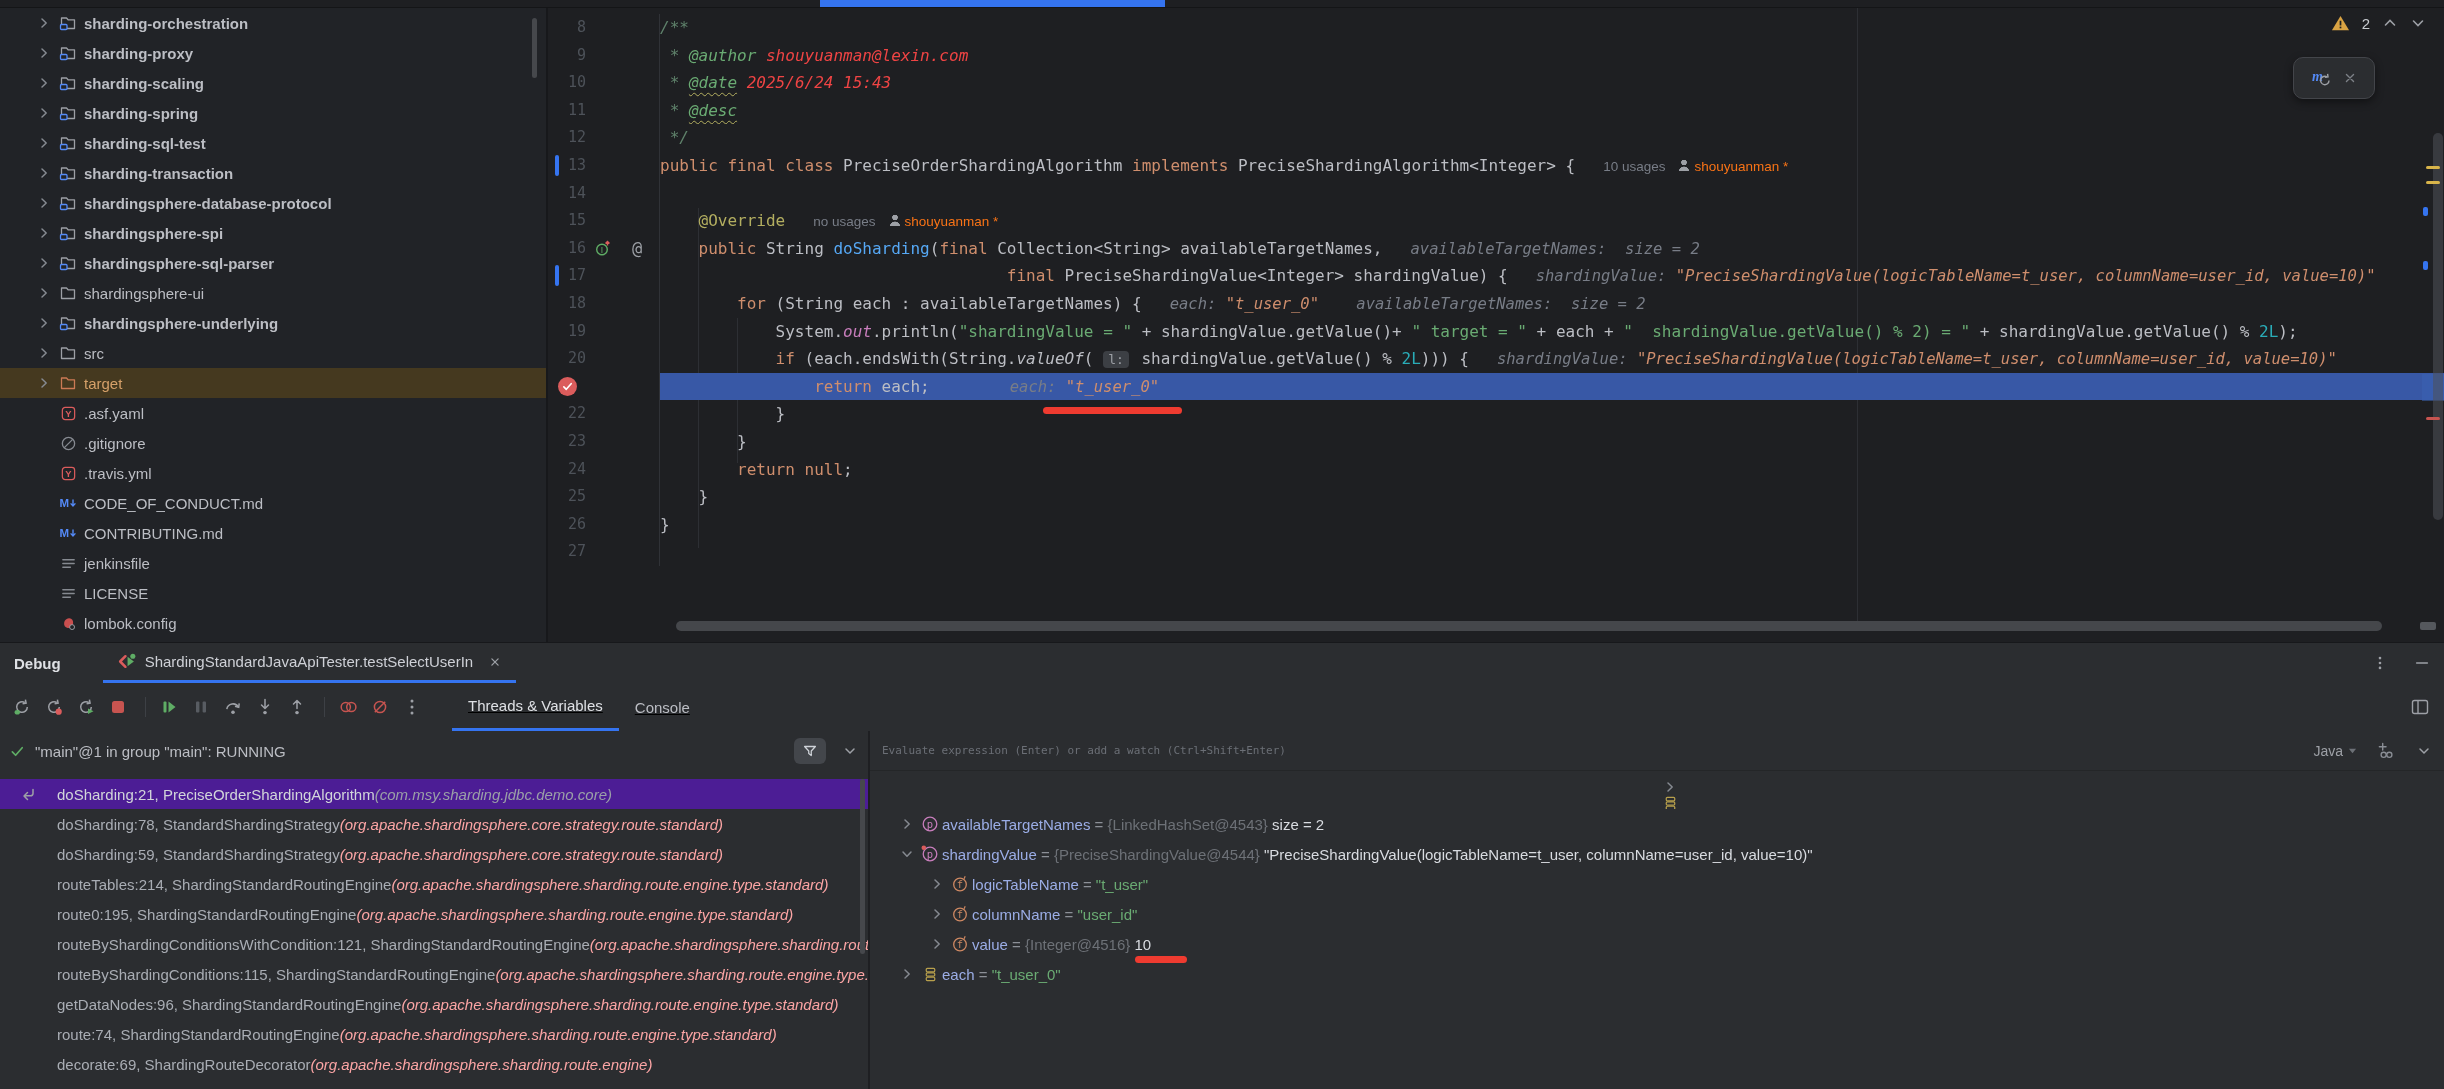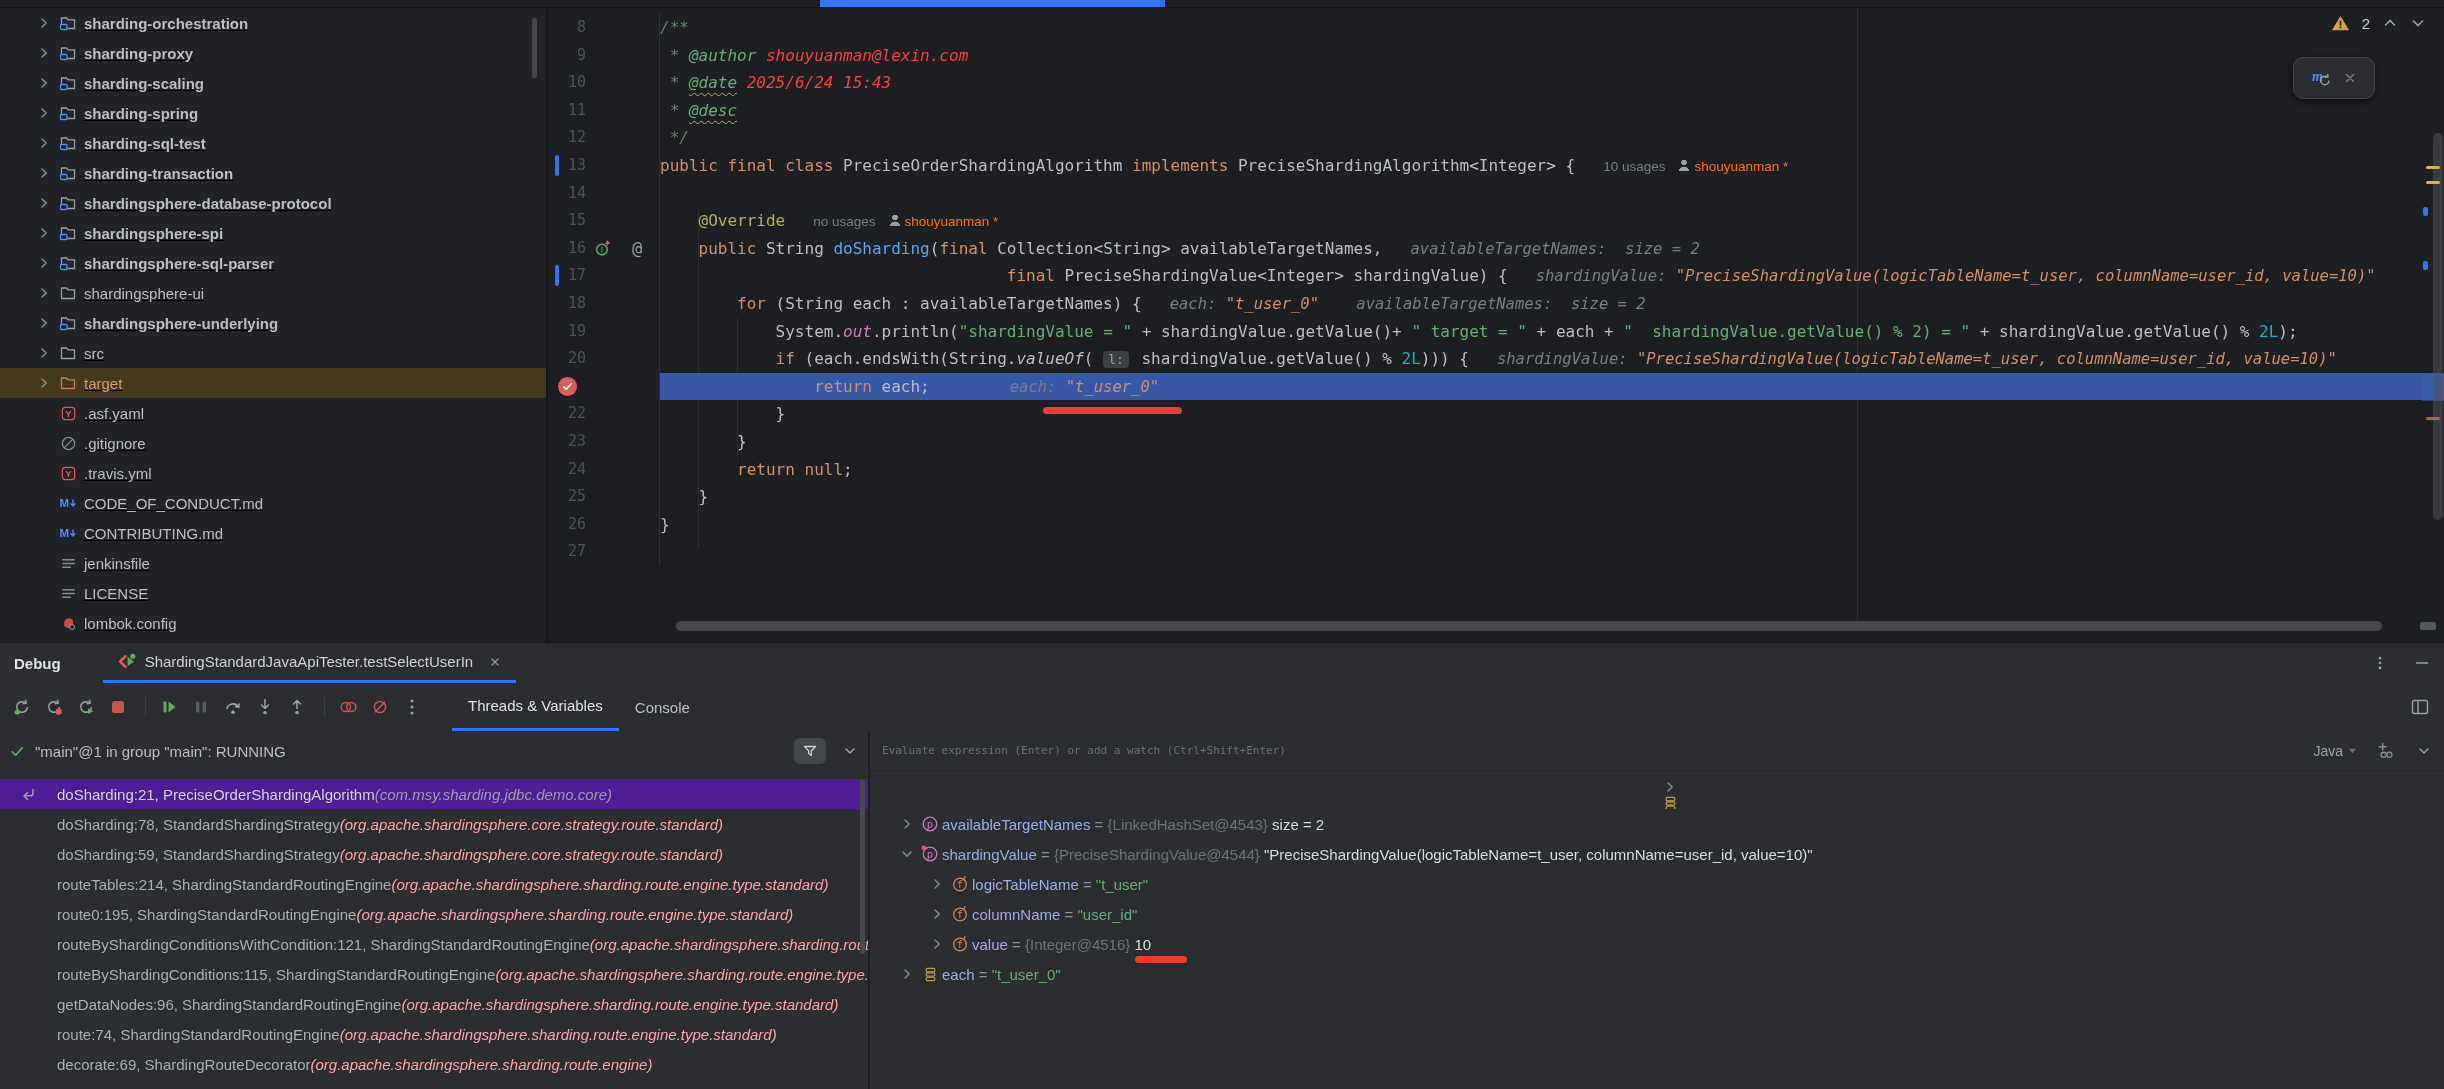--- a/index.html
+++ b/index.html
@@ -6,21 +6,21 @@
   html,body { width:2444px; height:1089px; background:#1e1f22; overflow:hidden;
               font-family:"Liberation Sans", sans-serif; }
   .app { position:relative; width:2444px; height:1089px; }
 
   
   .top-strip { position:absolute; left:0; top:0; width:2444px; height:8px; background:#1e1f22; border-bottom:1px solid #141517; }
   .tab-indicator { position:absolute; left:820px; top:0; width:345px; height:7px; background:#3574f0; }
 
   
   .project-pane { position:absolute; left:0; top:8px; width:548px; height:634px; background:#212327; border-right:2px solid #17181b; overflow:hidden; }
-  .tree-row { display:flex; align-items:center; height:30px; padding-left:32px; white-space:nowrap;text-decoration:underline; }
+  .tree-row { display:flex; align-items:center; height:30px; padding-left:32px; white-space:nowrap; }
   .tree-row.sel { background:#45391f; }
   .tree-chev { width:24px; height:16px; display:inline-flex; align-items:center; flex:none; }
   .tree-ico { width:24px; display:inline-flex; align-items:center; flex:none; }
   .tree-label { margin-left:4px; font-size:15px; color:#bcbec4; }
   .tree-label.b { font-weight:700; }
   .tree-label.excl { color:#d5a069; }
   .tree-scroll { position:absolute; right:9px; top:10px; width:5px; height:60px; background:#46484c; border-radius:3px; }
 
   
   .editor-pane { position:absolute; left:550px; top:8px; width:1894px; height:634px; background:#1e1f22; overflow:hidden; }
@@ -68,21 +68,21 @@
   .annot { position:absolute; height:7px; border-radius:4px; background:#ef3b30; }
   .annot-editor { left:493px; top:399px; width:139px; }
   .annot-debug { left:1135px; top:313px; width:52px; }
 
   
   .debug-panel { position:absolute; left:0; top:642px; width:2444px; height:447px; background:#2b2d30; border-top:1px solid #17181b; }
   .dbg-header { position:relative; height:40px; display:flex; align-items:center; }
   .dbg-title { margin-left:14px; font-size:15px; font-weight:700; color:#dfe1e5; }
   .dbg-tab { margin-left:42px; height:100%; display:flex; align-items:center; gap:9px; padding:0 14px; border-bottom:3px solid #3574f0; color:#ced0d6; font-size:15px; }
   .dbg-header-right { position:absolute; right:14px; top:0; height:100%; display:flex; align-items:center; gap:26px; }
-  .dbg-toolbar { position:relative; height:48px; display:flex; align-items:center; padding-left:8px; }
+  .dbg-toolbar { position:relative; height:48px; display:flex; align-items:center; padding-left:8px;text-decoration:underline; }
   .tb-btn { width:28px; height:28px; margin-right:4px; display:flex; align-items:center; justify-content:center; border-radius:4px; }
   .tb-sep { width:1px; height:20px; background:#3d4045; margin:0 9px; }
   .dbg-tabs { margin-left:22px; height:100%; display:flex; }
   .dbg-tab2 { height:100%; display:flex; align-items:center; padding:0 16px; font-size:15px; color:#bcbec4; }
   .dbg-tab2.active { color:#dfe1e5; border-bottom:3px solid #3574f0; }
   .tb-right { position:absolute; right:14px; top:0; height:100%; display:flex; align-items:center; }
   .dbg-content { position:absolute; left:0; top:88px; right:0; bottom:0; display:flex; }
   .frames-col { width:870px; flex:none; position:relative; border-right:2px solid #1e1f22; overflow:hidden; }
   .thread-row { height:40px; display:flex; align-items:center; padding-left:10px; position:relative; }
   .thread-txt { margin-left:10px; font-size:15px; color:#bcbec4; }

